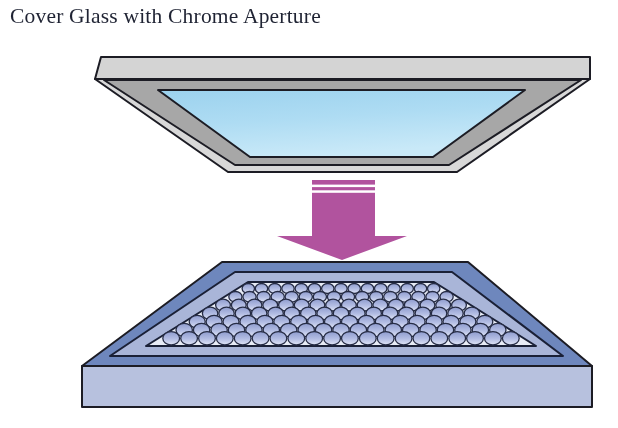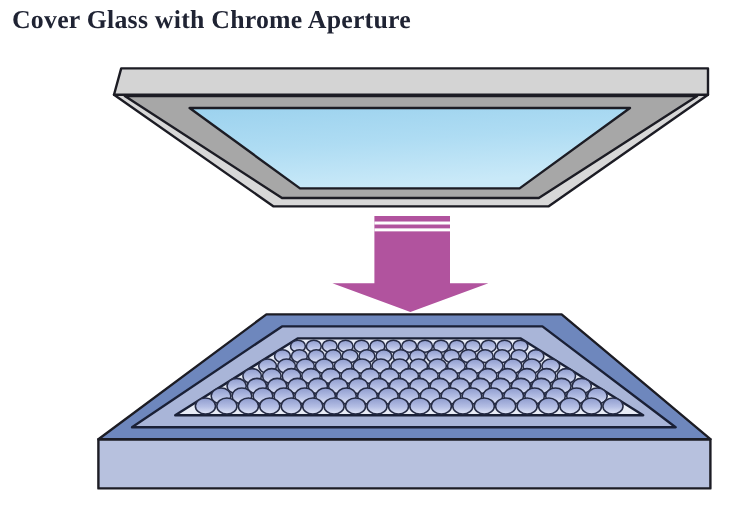--- a/index.html
+++ b/index.html
@@ -3,21 +3,21 @@
 <meta charset="utf-8">
 <style>
   html,body{margin:0;padding:0;}
   body{
     width:618px;height:428px;position:relative;overflow:hidden;
     background:var(--page-bg,#ffffff);
     font-family:"Liberation Serif", serif;
   }
   .figure-title{
     position:absolute;left:10px;top:4px;margin:0;
-    font-size:21.5px;font-weight:bold;letter-spacing:0.2px;
+    font-size:21.5px;font-weight:normal;letter-spacing:0.2px;
     color:var(--title-color,#1f2333);
     font-family:"Liberation Serif", serif;
   }
   .diagram-svg{position:absolute;left:0;top:0;}
   .outlined{stroke:var(--outline,#1c1c24);stroke-width:2;stroke-linejoin:round;}
   .navy-outlined{stroke:var(--navy-outline,#1a2036);stroke-width:2;stroke-linejoin:round;}
   .lens{stroke:var(--lens-stroke,#262c45);stroke-width:1.3;}
 </style>
 </head>
 <body>

